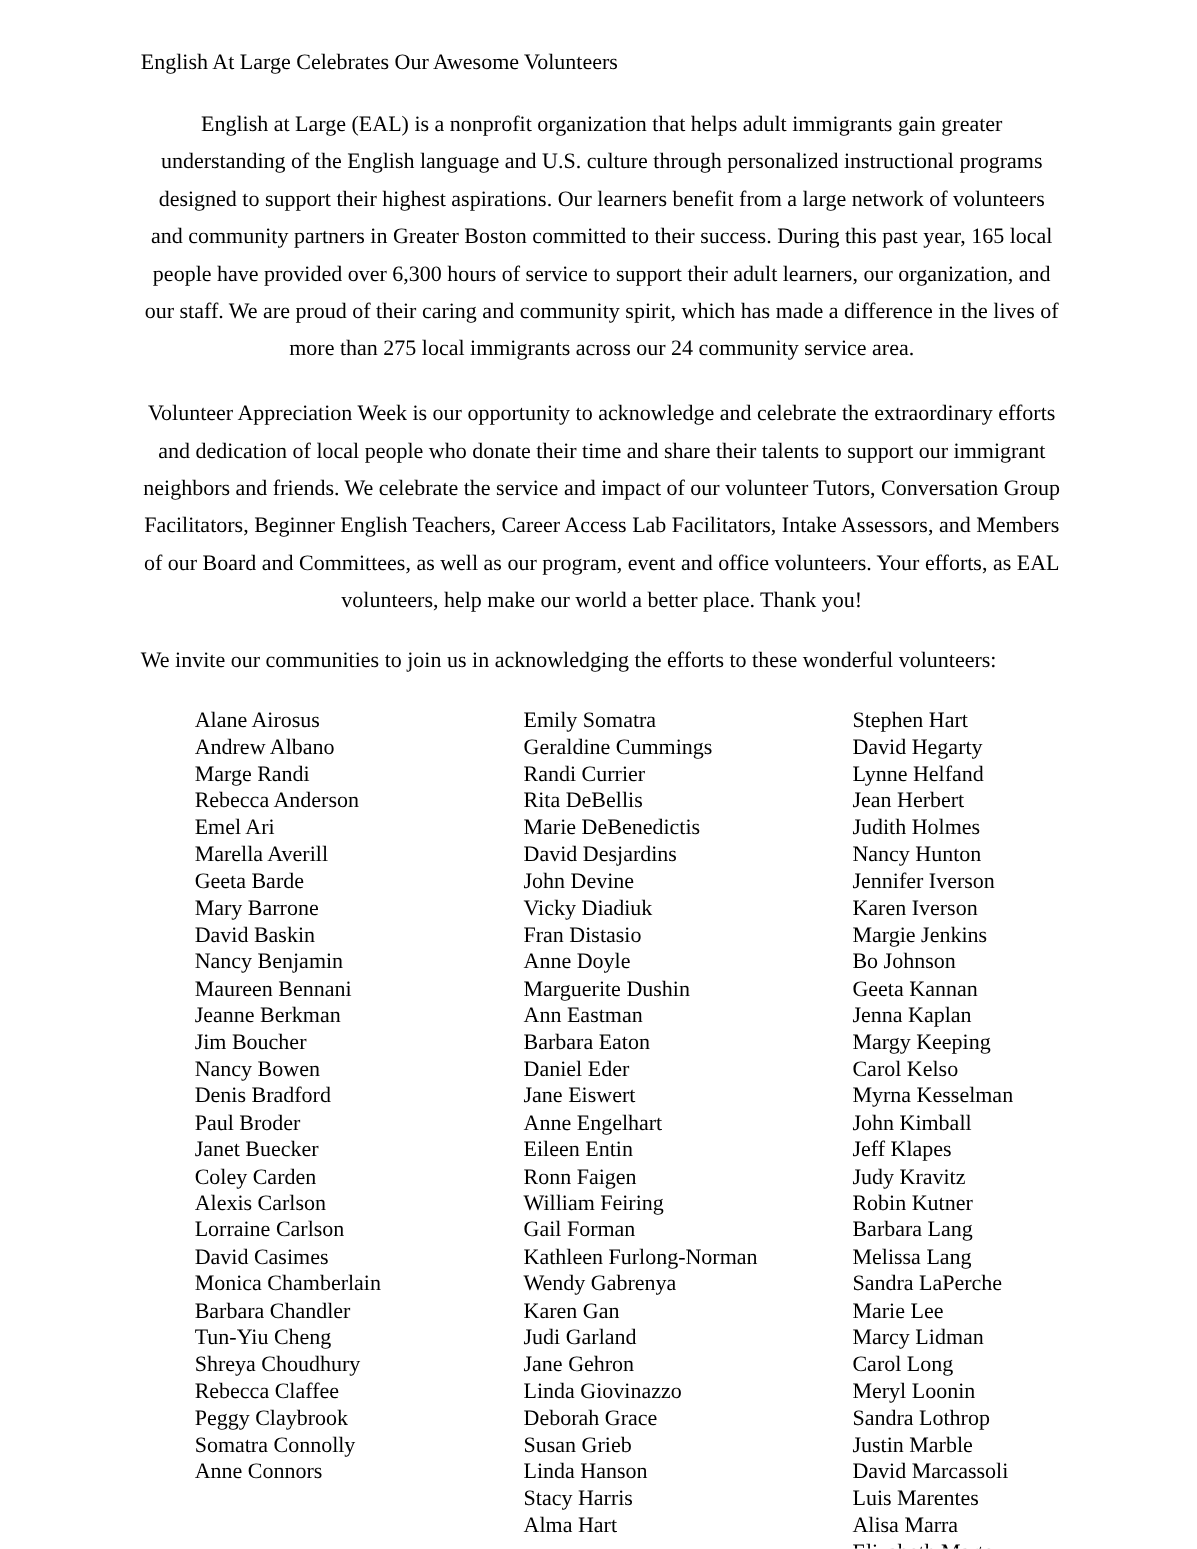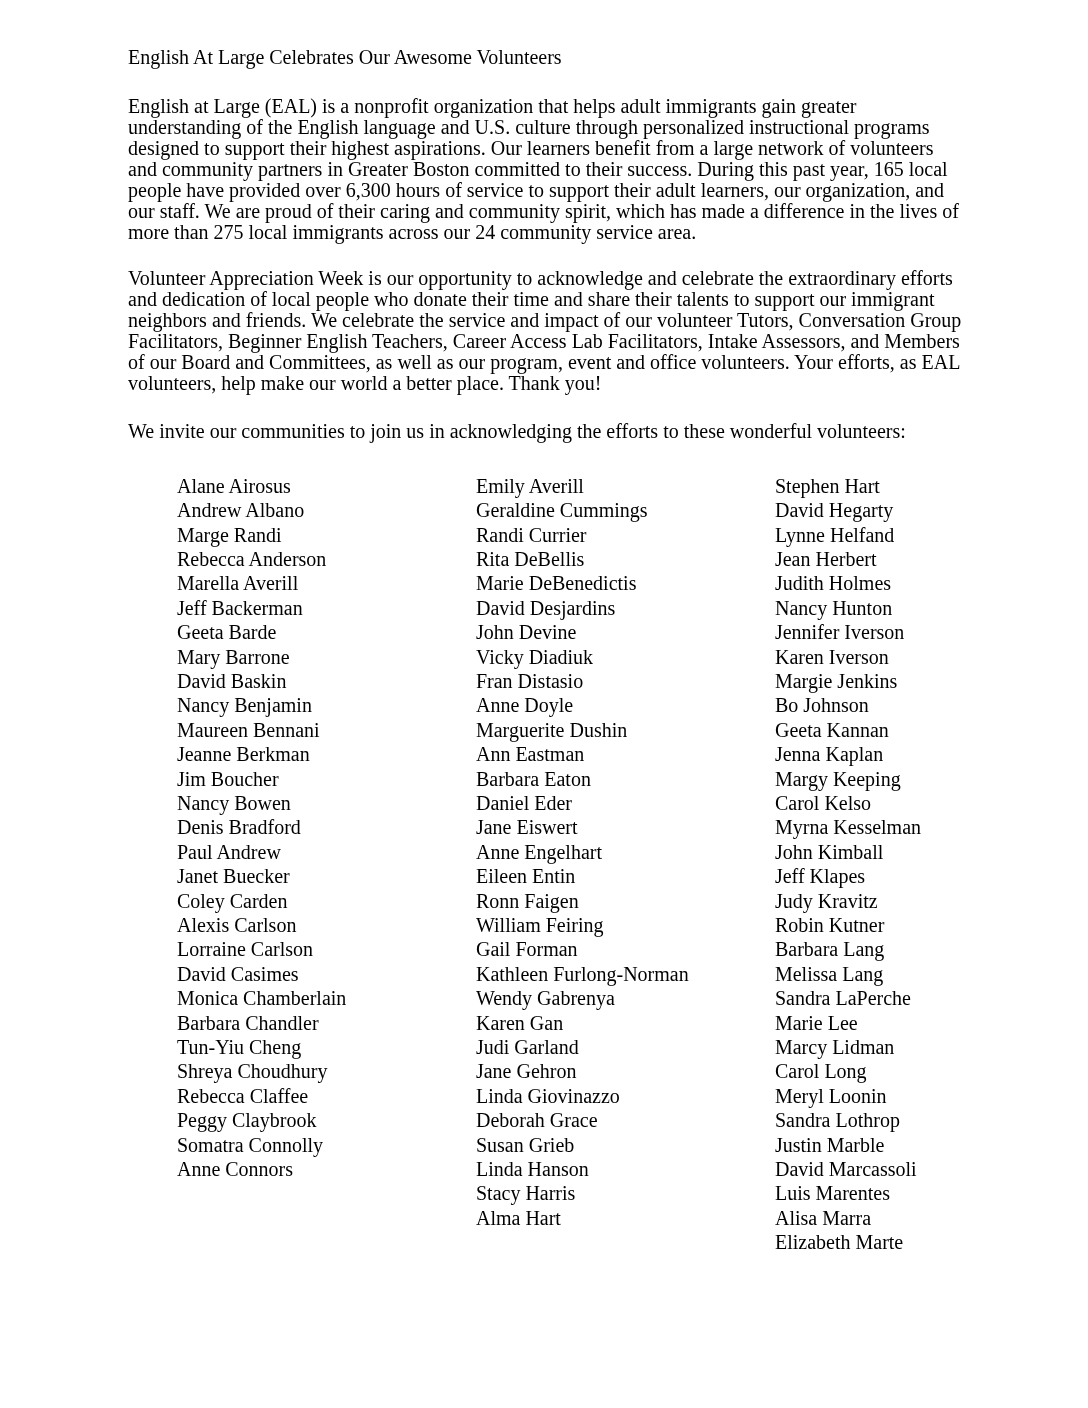--- a/index.html
+++ b/index.html
@@ -17,22 +17,22 @@
   }
   .doc-title {
     font-size: 20px;
     font-weight: normal;
     line-height: 26px;
     margin: 0 0 26px 0;
   }
   p.body-para {
     width: 838px;
     margin: 0 0 25px 0;
-    line-height: 21px;
-    text-align: left;
+    line-height: 34px;
+    text-align: center;
   }
   p.invite-para {
     width: 842px;
     margin: 0;
     line-height: 25.7px;
   }
   .columns {
     display: flex;
     margin-top: 29px;
     justify-content: center;
@@ -56,48 +56,48 @@
   <p class="body-para">Volunteer Appreciation Week is our opportunity to acknowledge and celebrate the extraordinary efforts and dedication of local people who donate their time and share their talents to support our immigrant neighbors and friends. We celebrate the service and impact of our volunteer Tutors, Conversation Group Facilitators, Beginner English Teachers, Career Access Lab Facilitators, Intake Assessors, and Members of our Board and Committees, as well as our program, event and office volunteers. Your efforts, as EAL volunteers, help make our world a better place. Thank you!</p>
 
   <p class="invite-para">We invite our communities to join us in acknowledging the efforts to these wonderful volunteers:</p>
 
   <div class="columns">
     <div class="col">
         <div class="name">Alane Airosus</div>
         <div class="name">Andrew Albano</div>
         <div class="name">Marge Randi</div>
         <div class="name">Rebecca Anderson</div>
+        <div class="name">Emel Ari</div>
         <div class="name">Marella Averill</div>
-        <div class="name">Jeff Backerman</div>
         <div class="name">Geeta Barde</div>
         <div class="name">Mary Barrone</div>
         <div class="name">David Baskin</div>
         <div class="name">Nancy Benjamin</div>
         <div class="name">Maureen Bennani</div>
         <div class="name">Jeanne Berkman</div>
         <div class="name">Jim Boucher</div>
         <div class="name">Nancy Bowen</div>
         <div class="name">Denis Bradford</div>
-        <div class="name">Paul Andrew</div>
+        <div class="name">Paul Broder</div>
         <div class="name">Janet Buecker</div>
         <div class="name">Coley Carden</div>
         <div class="name">Alexis Carlson</div>
         <div class="name">Lorraine Carlson</div>
         <div class="name">David Casimes</div>
         <div class="name">Monica Chamberlain</div>
         <div class="name">Barbara Chandler</div>
         <div class="name">Tun-Yiu Cheng</div>
         <div class="name">Shreya Choudhury</div>
         <div class="name">Rebecca Claffee</div>
         <div class="name">Peggy Claybrook</div>
         <div class="name">Somatra Connolly</div>
         <div class="name">Anne Connors</div>
       </div>
     <div class="col">
-        <div class="name">Emily Averill</div>
+        <div class="name">Emily Somatra</div>
         <div class="name">Geraldine Cummings</div>
         <div class="name">Randi Currier</div>
         <div class="name">Rita DeBellis</div>
         <div class="name">Marie DeBenedictis</div>
         <div class="name">David Desjardins</div>
         <div class="name">John Devine</div>
         <div class="name">Vicky Diadiuk</div>
         <div class="name">Fran Distasio</div>
         <div class="name">Anne Doyle</div>
         <div class="name">Marguerite Dushin</div>

